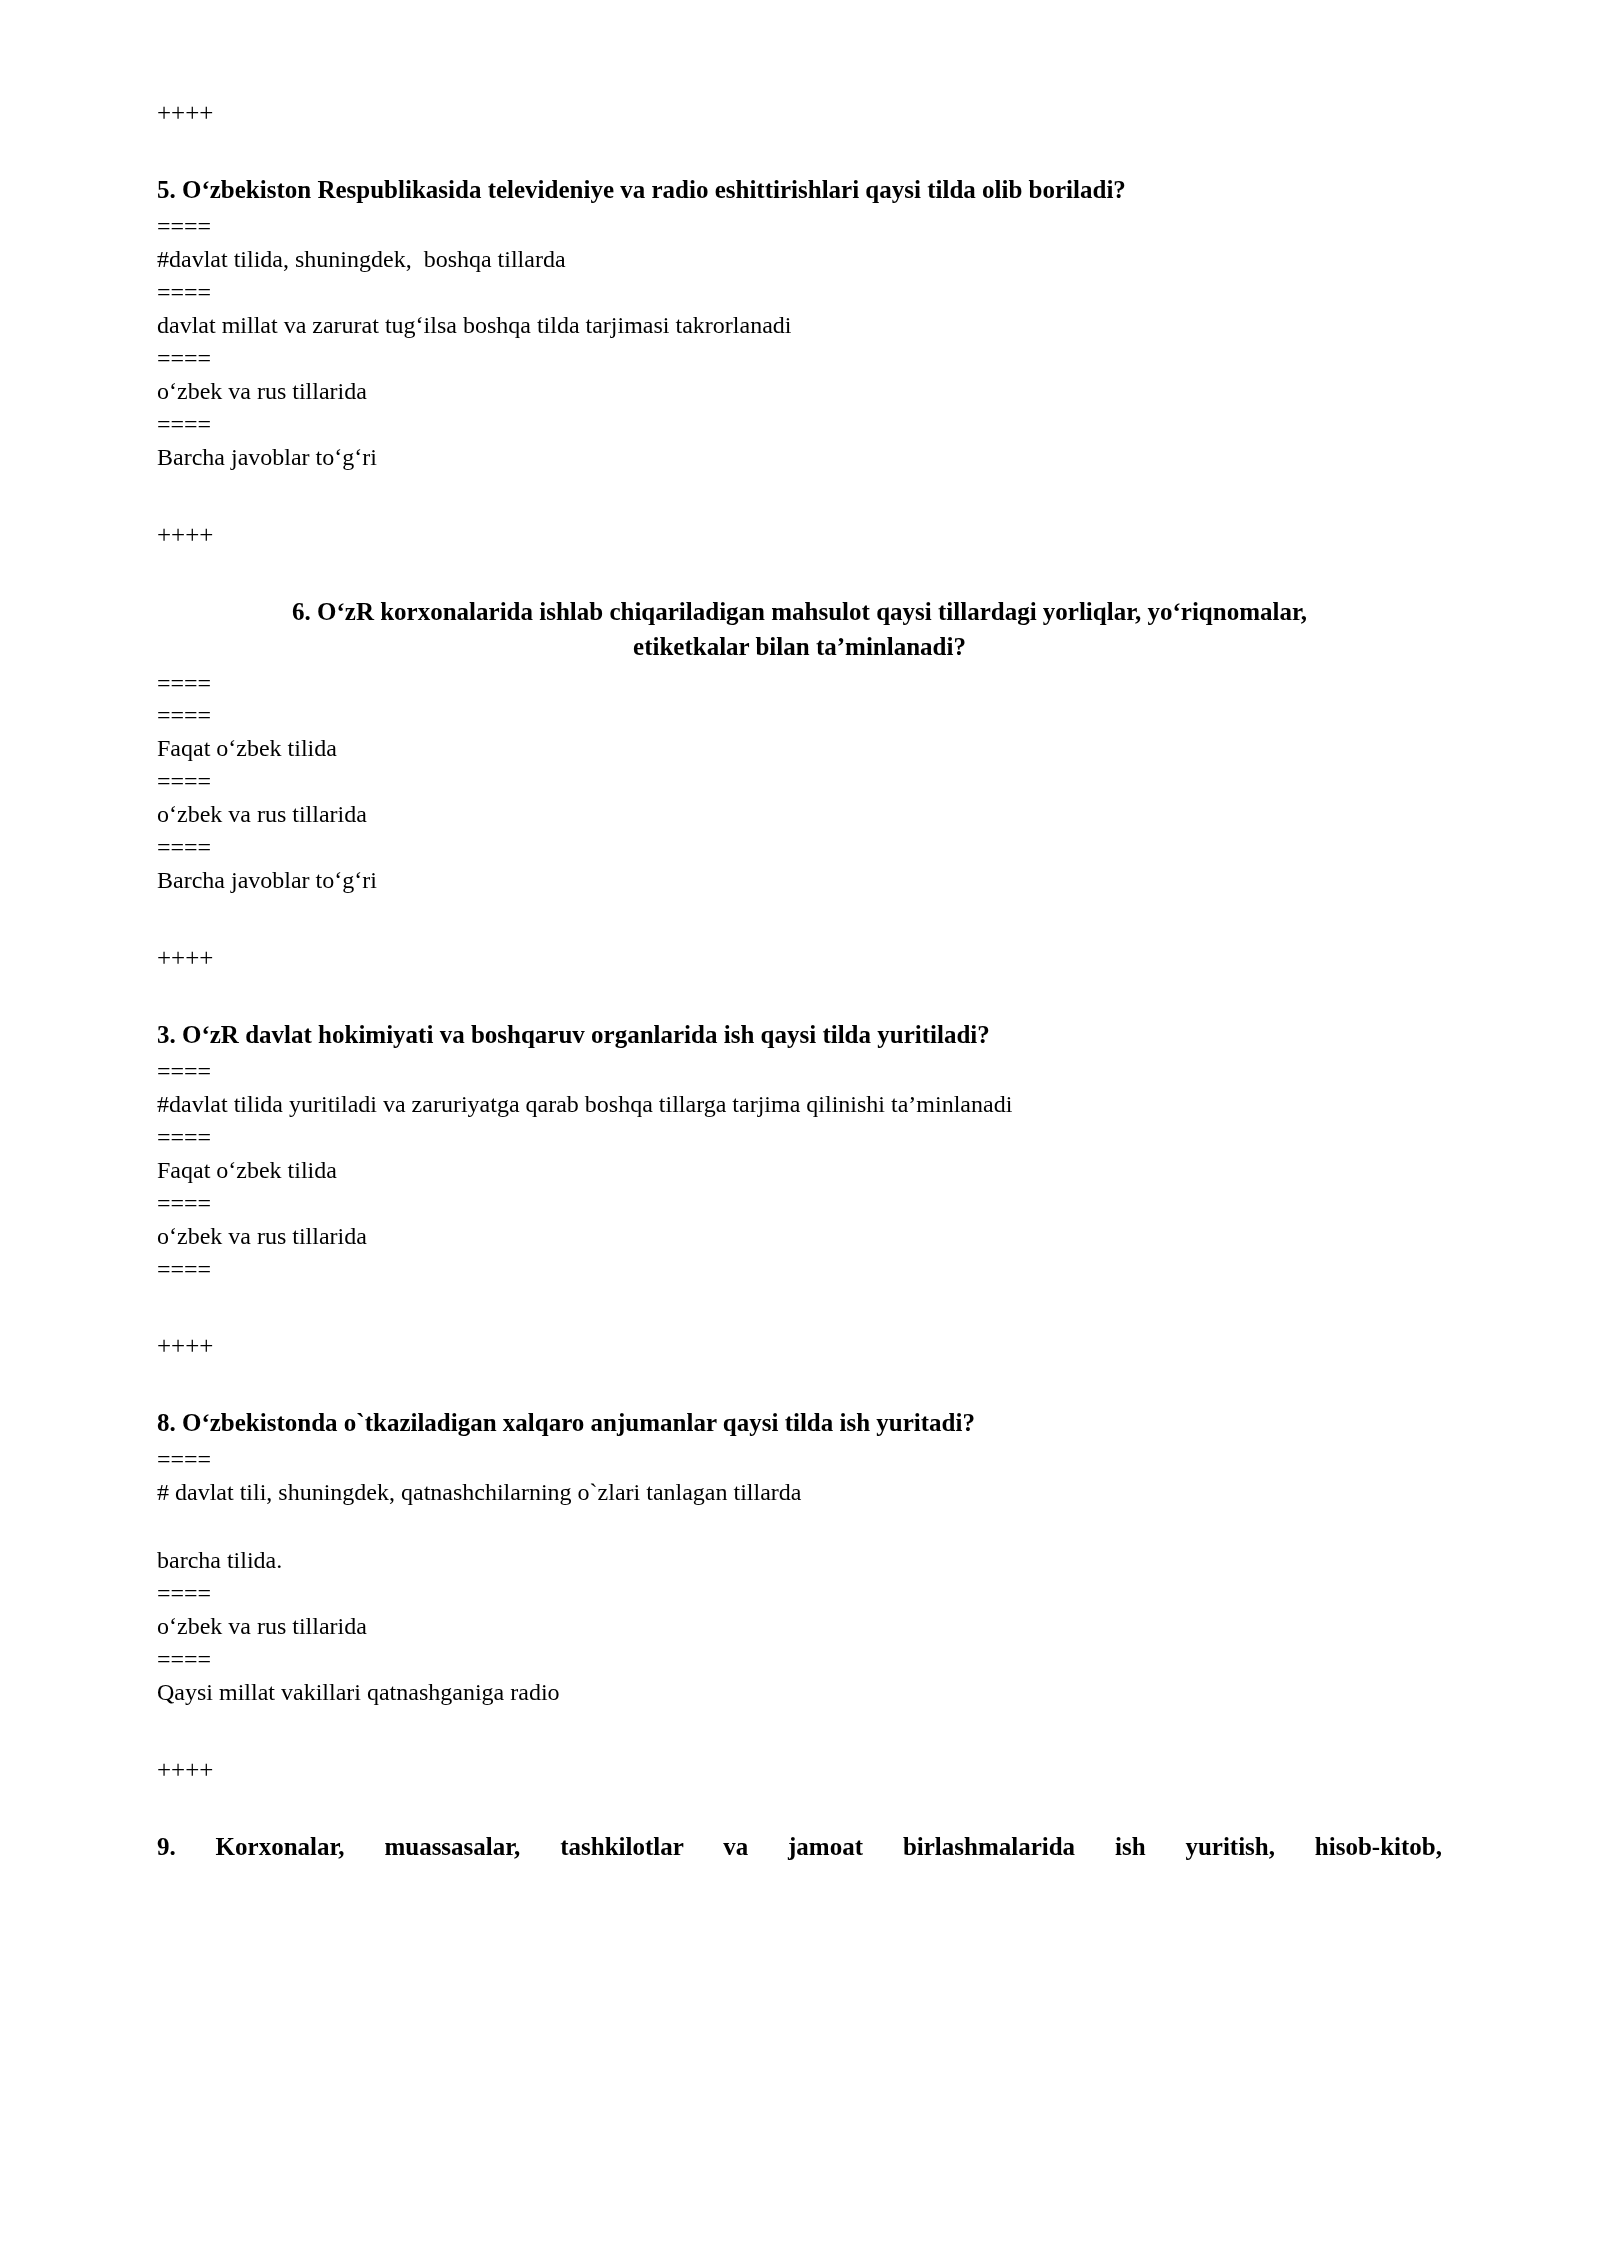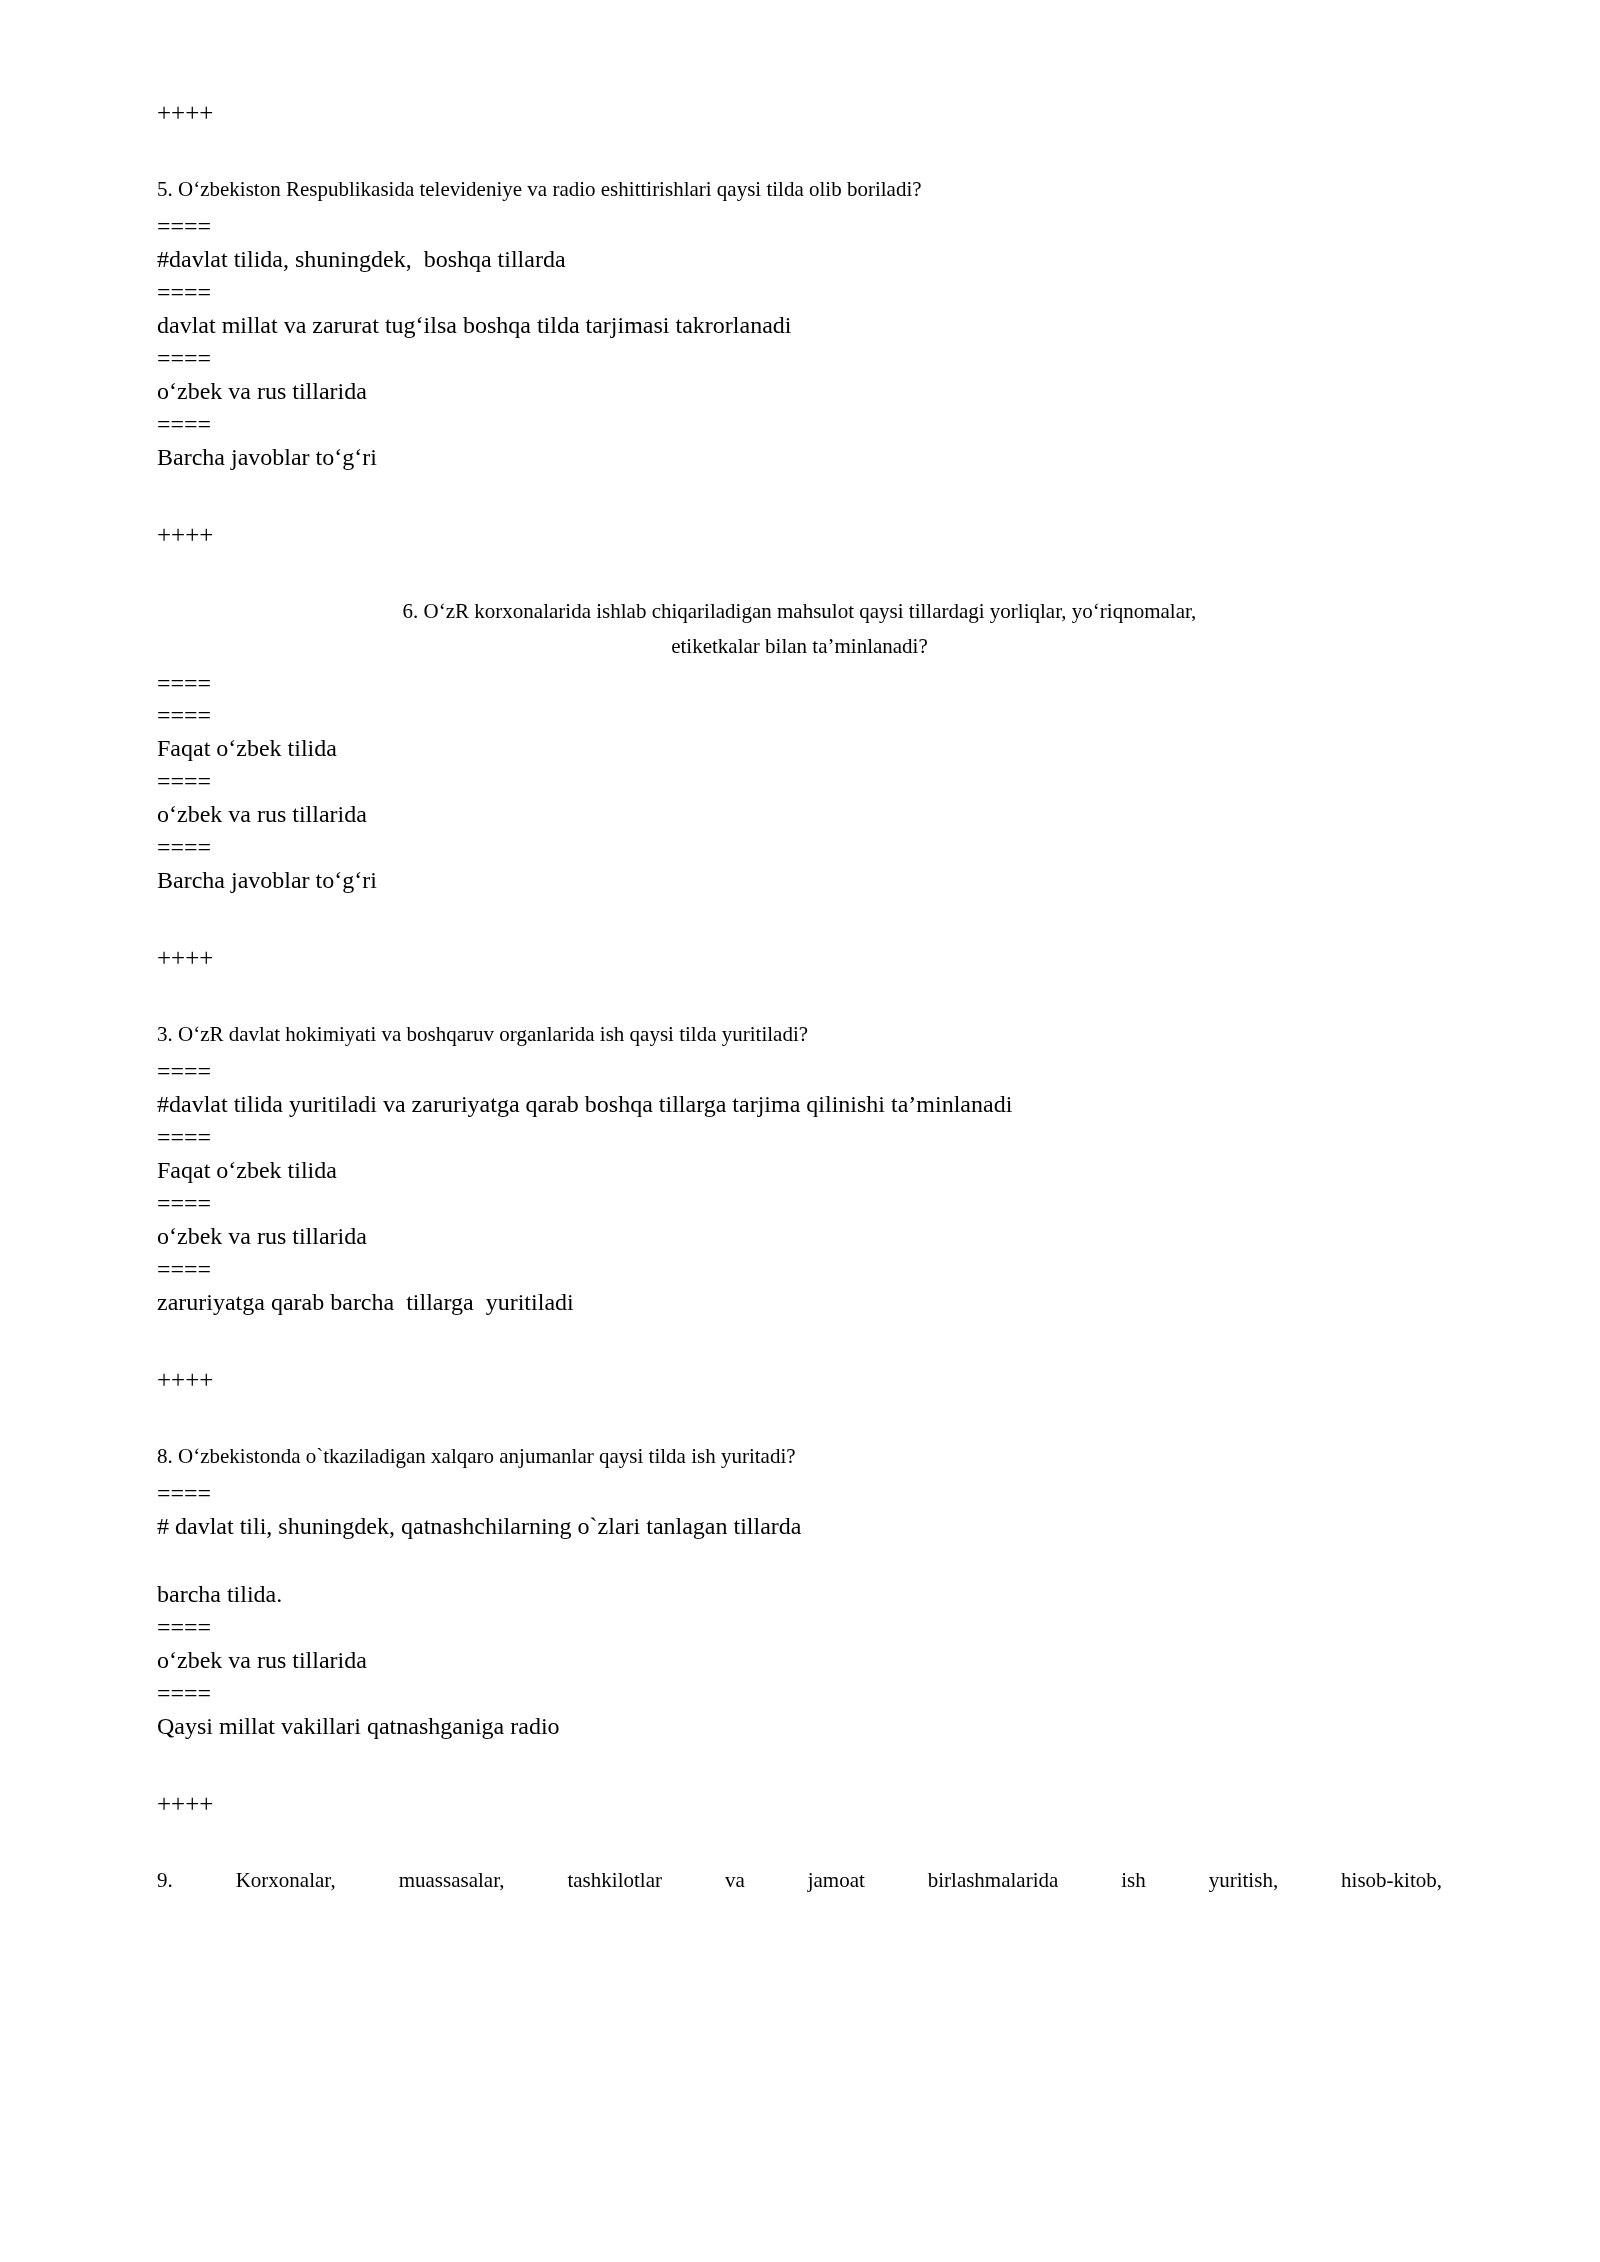--- a/index.html
+++ b/index.html
@@ -40,22 +40,22 @@
     margin: 0 0 42px 0;
   }
   .sep-eq {
     margin: 0;
     font-size: 24px;
     line-height: 32px;
   }
 
   
   .q-head {
-    font-weight: normal;
-    font-size: 21px;
+    font-weight: bold;
+    font-size: 25px;
     line-height: 35px;
     margin: 0 0 3px 0;
     text-align: left;
   }
   .q-head.justify {
     text-align: justify;
     text-align-last: justify;
   }
   .q-head.two-line {
     text-align: center;
@@ -121,21 +121,20 @@
 
     <div class="qblock">
       <div class="q-head">3. O‘zR davlat hokimiyati va boshqaruv organlarida ish qaysi tilda yuritiladi?</div>
       <div class="sep-eq">====</div>
       <div class="ans">#davlat tilida yuritiladi va zaruriyatga qarab boshqa tillarga tarjima qilinishi ta’minlanadi</div>
       <div class="sep-eq">====</div>
       <div class="ans">Faqat o‘zbek tilida</div>
       <div class="sep-eq">====</div>
       <div class="ans">o‘zbek va rus tillarida</div>
       <div class="sep-eq">====</div>
-      <div class="ans">zaruriyatga qarab barcha  tillarga  yuritiladi</div>
     </div>
     <div class="gap-after-block"></div>
     <div class="sep-plus">++++</div>
 
     <div class="qblock">
       <div class="q-head">8. O‘zbekistonda o`tkaziladigan xalqaro anjumanlar qaysi tilda ish yuritadi?</div>
       <div class="sep-eq">====</div>
       <div class="ans"># davlat tili, shuningdek, qatnashchilarning o`zlari tanlagan tillarda</div>
       <div class="gap-blank"></div>
       <div class="ans">barcha tilida.</div>

